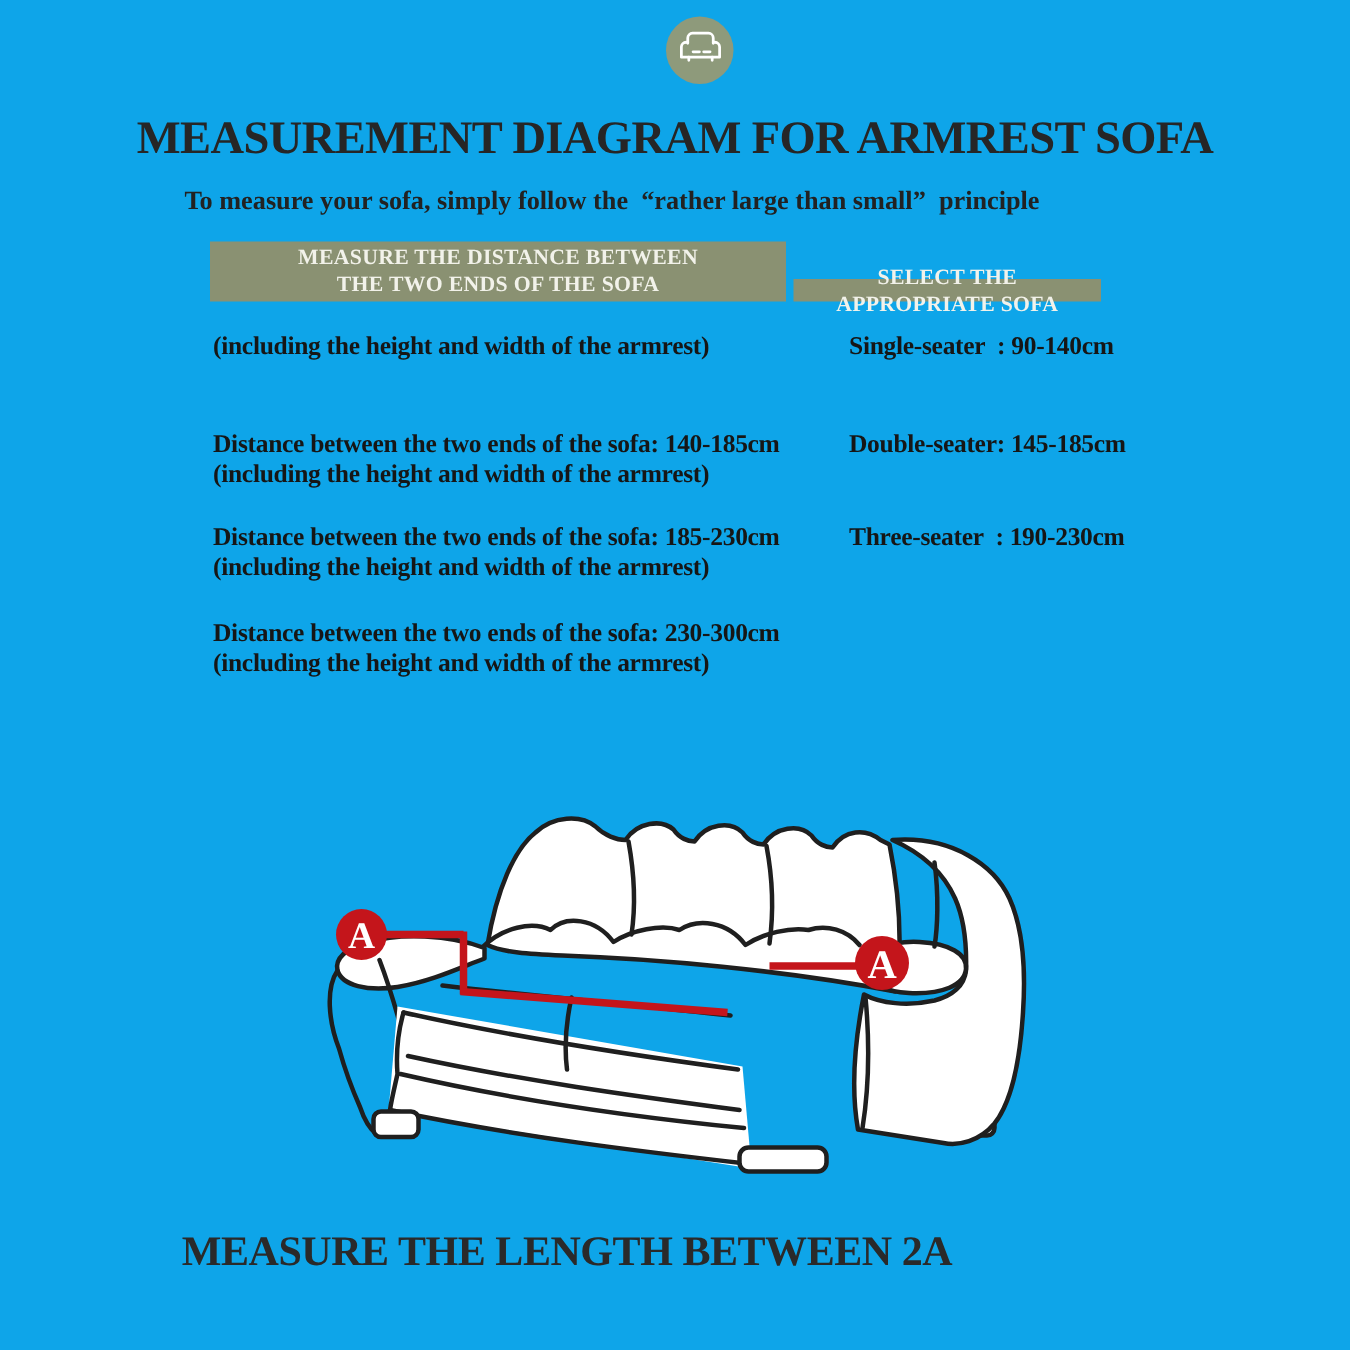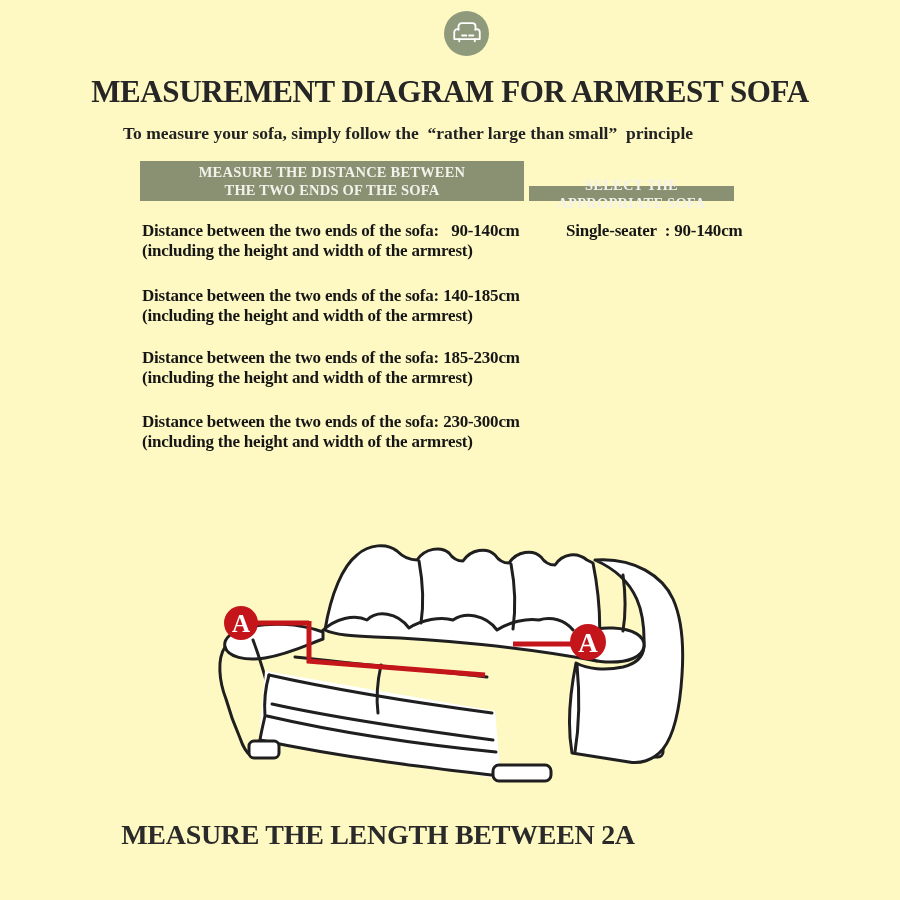--- a/index.html
+++ b/index.html
@@ -1,17 +1,17 @@
 <!DOCTYPE html>
 <html><head>
 <meta charset="utf-8">
 <style>
   html,body{margin:0;padding:0;background:#ffffff;}
   .canvas{
-    position:relative;width:900px;height:900px;background:#fef9c3;overflow:hidden;
+    position:relative;width:900px;height:900px;background:#0ea5e9;overflow:hidden;
     font-family:"Liberation Serif","DejaVu Serif",serif;color:#1e1e1e;
   }
   .icon-badge{
     position:absolute;left:444px;top:11px;width:45px;height:45px;border-radius:50%;
     display:flex;align-items:center;justify-content:center;
   }
   .page-title{
     position:absolute;top:74px;left:0;width:900px;text-align:center;
     font-size:31px;font-weight:700;letter-spacing:-0.4px;color:#262626;white-space:nowrap;
   }
@@ -67,31 +67,32 @@
       <span>MEASURE THE DISTANCE BETWEEN</span>
       <span>THE TWO ENDS OF THE SOFA</span>
     </div>
     <div class="cell c2" style="background:#8A9172;">
       <span>SELECT THE</span>
       <span>APPROPRIATE SOFA</span>
     </div>
   </div>
 
   <div class="trow" style="top:221px">
-    <div class="measure">Distance between the two ends of the sofa:   90-140cm</div>
     <div class="detail">(including the height and width of the armrest)</div>
     <div class="size">Single-seater  : 90-140cm</div>
   </div>
   <div class="trow" style="top:286px">
     <div class="measure">Distance between the two ends of the sofa: 140-185cm</div>
     <div class="detail">(including the height and width of the armrest)</div>
+    <div class="size">Double-seater: 145-185cm</div>
   </div>
   <div class="trow" style="top:348px">
     <div class="measure">Distance between the two ends of the sofa: 185-230cm</div>
     <div class="detail">(including the height and width of the armrest)</div>
+    <div class="size">Three-seater  : 190-230cm</div>
   </div>
   <div class="trow" style="top:412px">
     <div class="measure">Distance between the two ends of the sofa: 230-300cm</div>
     <div class="detail">(including the height and width of the armrest)</div>
   </div>
 
   <div class="sofa-wrap">
     <svg width="520" height="260" viewBox="0 0 520 260">
       <g fill="none" stroke="#1f1f1f" stroke-width="3" stroke-linecap="round" stroke-linejoin="round">
 

